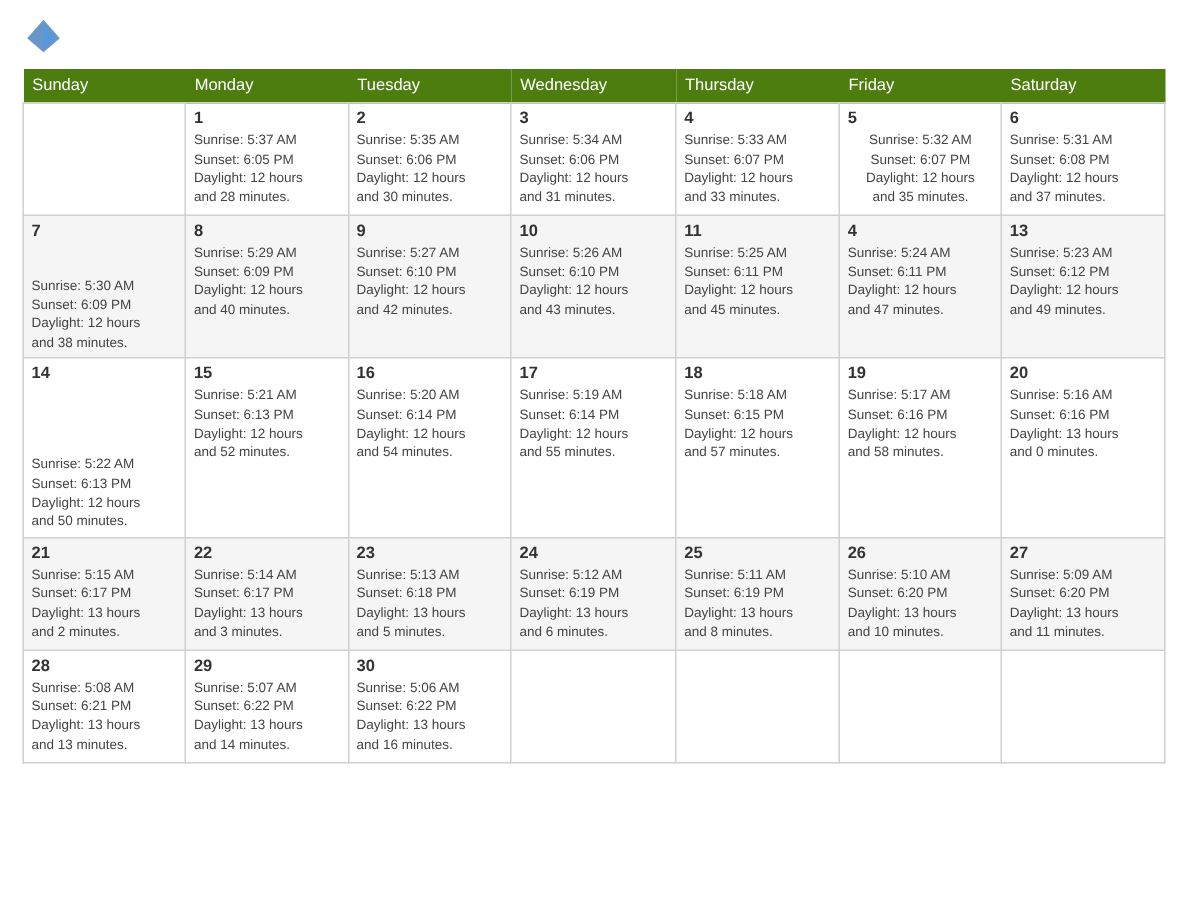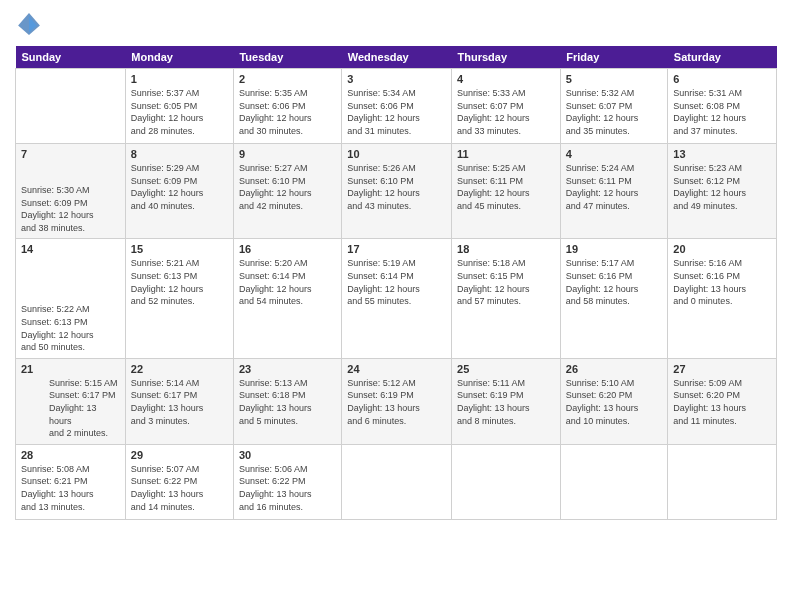--- a/index.html
+++ b/index.html
@@ -49,26 +49,26 @@
     .location-title {
       font-size: 14px;
       color: #555;
     }
     table {
       width: 100%;
       border-collapse: collapse;
       font-size: 10px;
     }
     thead tr th {
-      background-color: #4c1d95;
+      background-color: #4d7c0f;
       color: #fff;
       text-align: left;
       padding: 5px 6px;
       font-size: 11px;
-      font-weight: bold;
+      font-weight: normal;
     }
     tbody tr td {
       border: 1px solid #d0d0d0;
       vertical-align: top;
       padding: 4px 5px;
       height: 75px;
       width: 113px;
     }
     tbody tr:nth-child(even) {
       background-color: #f5f5f5;
@@ -149,21 +149,21 @@
           </td>
           <td>
             <span class="day-number">4</span>
             <div class="day-info" style="white-space: pre-line;">Sunrise: 5:33 AM
 Sunset: 6:07 PM
 Daylight: 12 hours
 and 33 minutes.</div>
           </td>
           <td>
             <span class="day-number">5</span>
-            <div class="day-info" style="white-space: pre-line;">Sunrise: 5:32 AM
+            <div class="day-info" style="white-space: pre-line; text-align: center;">Sunrise: 5:32 AM
 Sunset: 6:07 PM
 Daylight: 12 hours
 and 35 minutes.</div>
           </td>
           <td>
             <span class="day-number">6</span>
             <div class="day-info" style="white-space: pre-line;">Sunrise: 5:31 AM
 Sunset: 6:08 PM
 Daylight: 12 hours
 and 37 minutes.</div>
@@ -267,21 +267,21 @@
             <span class="day-number">20</span>
             <div class="day-info" style="white-space: pre-line;">Sunrise: 5:16 AM
 Sunset: 6:16 PM
 Daylight: 13 hours
 and 0 minutes.</div>
           </td>
         </tr>
         <tr>
           <td>
             <span class="day-number">21</span>
-            <div class="day-info" style="white-space: pre-line; margin-left: 28px;">Sunrise: 5:15 AM
+            <div class="day-info" style="white-space: pre-line;">Sunrise: 5:15 AM
 Sunset: 6:17 PM
 Daylight: 13 hours
 and 2 minutes.</div>
           </td>
           <td>
             <span class="day-number">22</span>
             <div class="day-info" style="white-space: pre-line;">Sunrise: 5:14 AM
 Sunset: 6:17 PM
 Daylight: 13 hours
 and 3 minutes.</div>

